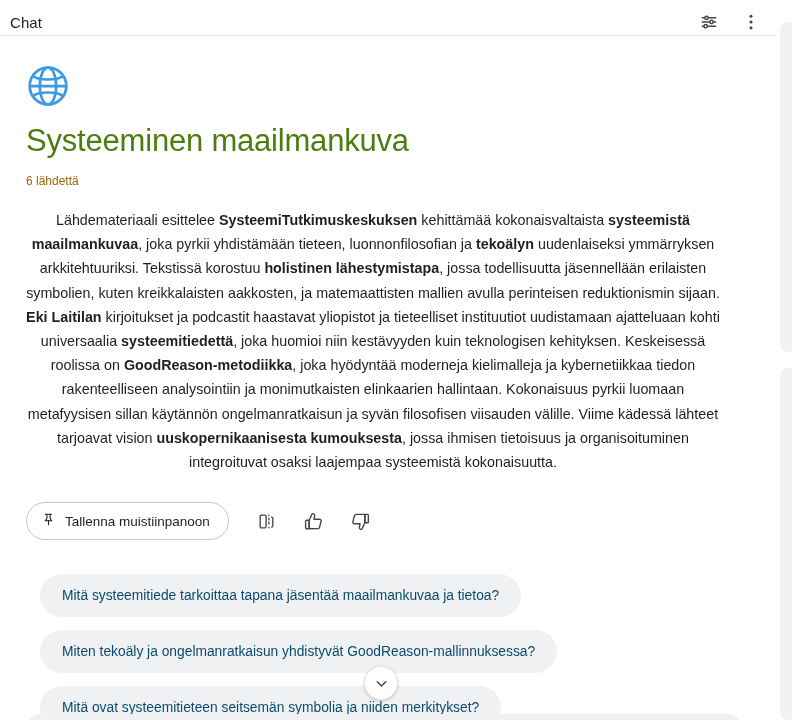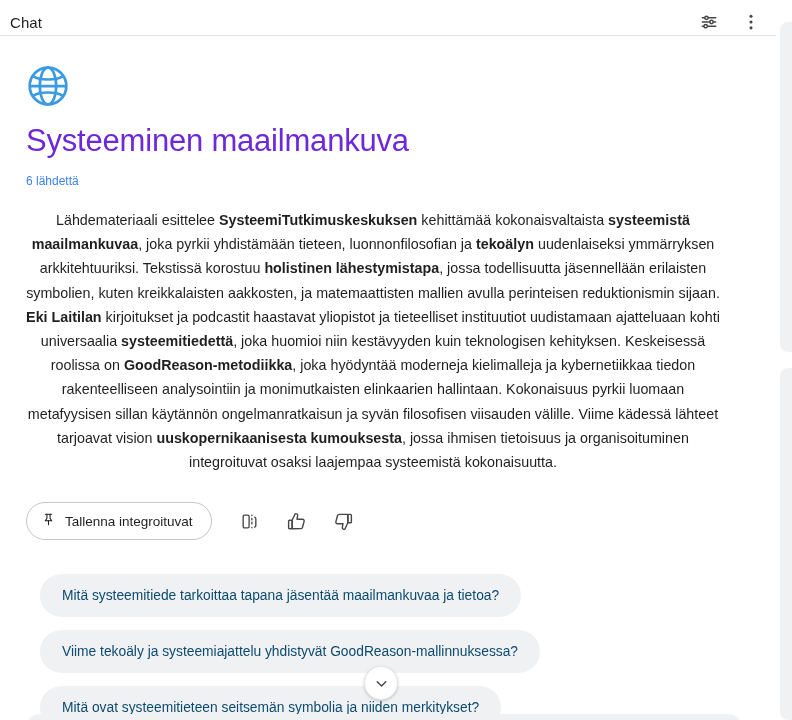--- a/index.html
+++ b/index.html
@@ -67,28 +67,28 @@
 
   
   .globe {
     width: 44px; height: 44px;
     margin-bottom: 14px;
   }
 
   .doc-title {
     font-size: 31px;
     line-height: 38px;
-    color: #6d28d9;
+    color: #4d7c0f;
     font-weight: 400;
     margin: 0 0 14px 0;
     letter-spacing: -0.2px;
   }
   .sources {
     font-size: 12px;
-    color: #3b82f6;
+    color: #a16207;
     margin-bottom: 20px;
   }
 
   .body-text {
     font-size: 14.3px;
     line-height: 24.2px;
     color: #1f1f1f;
     max-width: 696px;
     text-align: center;
   }
@@ -259,21 +259,21 @@
 
       <div class="actions">
         <div class="save-chip">
           <span>
             <svg width="15" height="15" viewBox="0 0 24 24" fill="none" stroke="#1f1f1f" stroke-width="1.7" stroke-linecap="round">
               <line x1="7" y1="3.5" x2="17" y2="3.5"></line>
               <path d="M9.5 3.5 L9.5 10 L7 14 L17 14 L14.5 10 L14.5 3.5"></path>
               <line x1="12" y1="14" x2="12" y2="20.5"></line>
             </svg>
           </span>
-          <span>Tallenna integroituvat</span>
+          <span>Tallenna muistiinpanoon</span>
         </div>
 
         <div class="act-icons">
           <div class="act-icon">
             <svg width="19" height="19" viewBox="0 0 24 24" fill="none" stroke="#444746" stroke-width="1.7" stroke-linecap="round" stroke-linejoin="round">
               <rect x="4" y="4" width="7.5" height="16" rx="1.6"></rect>
               <path d="M15 4.6 L15 4 M15 8 L15 10 M15 13 L15 15 M15 19.4 L15 20"></path>
               <path d="M18.5 6.5 a2 2 0 0 1 1.5 2 L20 17 a2 2 0 0 1 -1.5 2"></path>
             </svg>
           </div>
@@ -287,21 +287,21 @@
             <svg width="21" height="21" viewBox="0 0 24 24" fill="none" stroke="#444746" stroke-width="1.6" stroke-linejoin="round">
               <path d="M17 13.5 L13.5 20.8 a2 2 0 0 1 -2.8 -2.2 L11.4 14.5 L5 14.5 a1.8 1.8 0 0 1 -1.7 -2.3 l1.9 -7 a2 2 0 0 1 1.9 -1.4 L17 3.8 Z"></path>
               <rect x="17" y="3.8" width="4" height="9.7" rx="1"></rect>
             </svg>
           </div>
         </div>
       </div>
 
       <div class="suggestions sug-wrap" id="suggestions">
           <div class="suggestion">Mitä systeemitiede tarkoittaa tapana jäsentää maailmankuvaa ja tietoa?</div>
-          <div class="suggestion">Viime tekoäly ja systeemiajattelu yhdistyvät GoodReason-mallinnuksessa?</div>
+          <div class="suggestion">Miten tekoäly ja ongelmanratkaisun yhdistyvät GoodReason-mallinnuksessa?</div>
           <div class="suggestion">Mitä ovat systeemitieteen seitsemän symbolia ja niiden merkitykset?</div>
         </div>
     </div>
   </div>
 
   <div class="scroll-fab">
     <svg width="17" height="17" viewBox="0 0 24 24" fill="none" stroke="#444746" stroke-width="2" stroke-linecap="round" stroke-linejoin="round">
       <polyline points="6,9.5 12,15.5 18,9.5"></polyline>
     </svg>
   </div>

